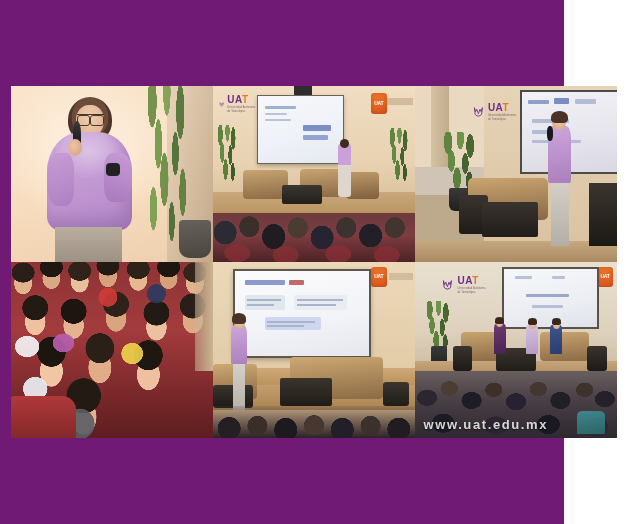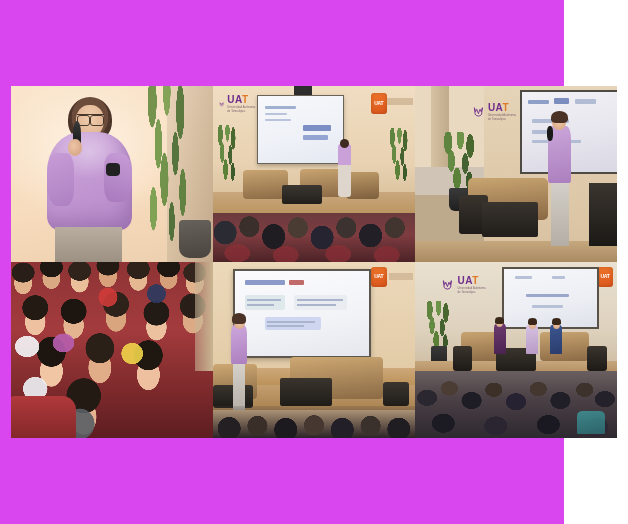--- a/index.html
+++ b/index.html
@@ -12,21 +12,21 @@
     height: 524px;
     overflow: hidden;
     font-family: "Liberation Sans", sans-serif;
   }
 
   
   #page {
     position: relative;
     width: 564px;
     height: 524px;
-    background: #d946ef;
+    background: #701a75;
   }
 
   
   #collage {
     position: absolute;
     left: 11px;
     top: 86px;
     width: 606px;
     height: 352px;
     display: grid;
@@ -717,14 +717,15 @@
       <div class="hr b"></div>
       <div class="hr c"></div>
       <div class="audience">
         <span class="teal"></span>
       </div>
 
     </div>
 
   </div>
 
+  <div id="watermark">www.uat.edu.mx</div>
 
 </div>
 
 </body></html>

